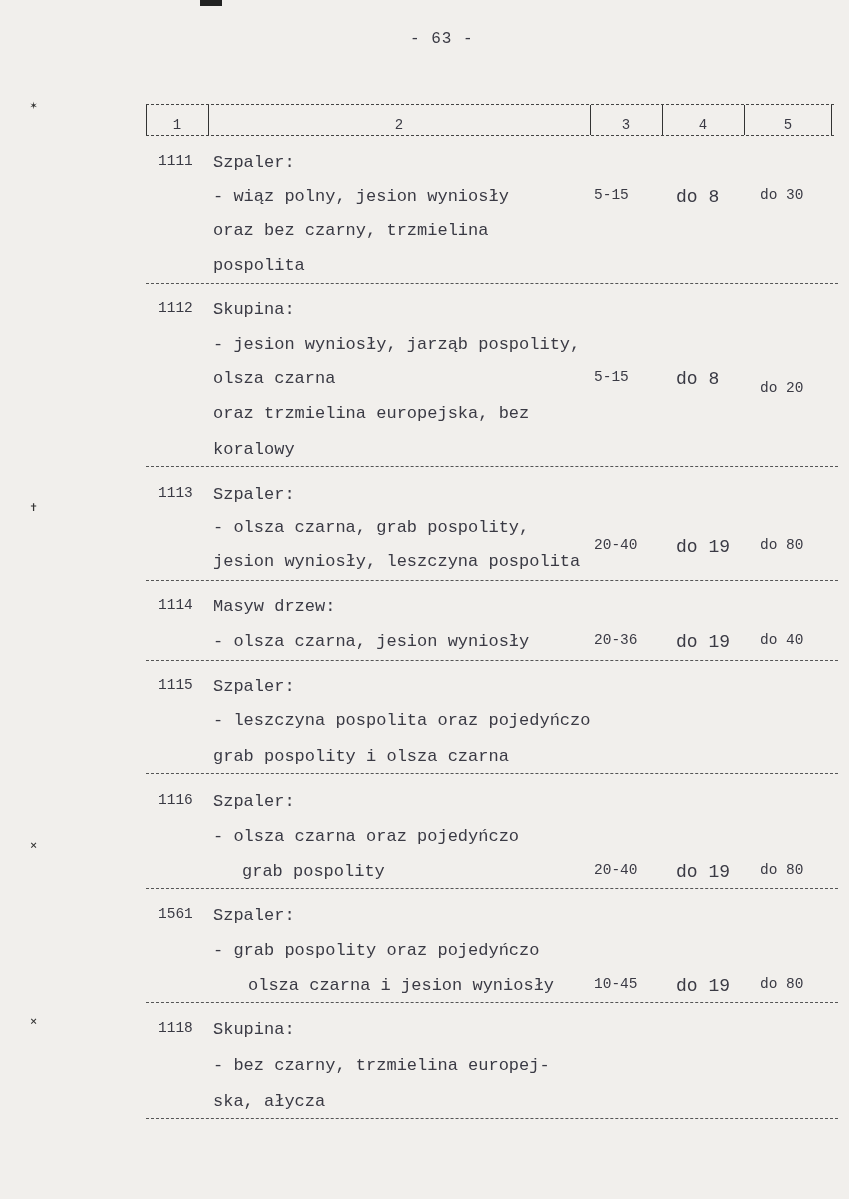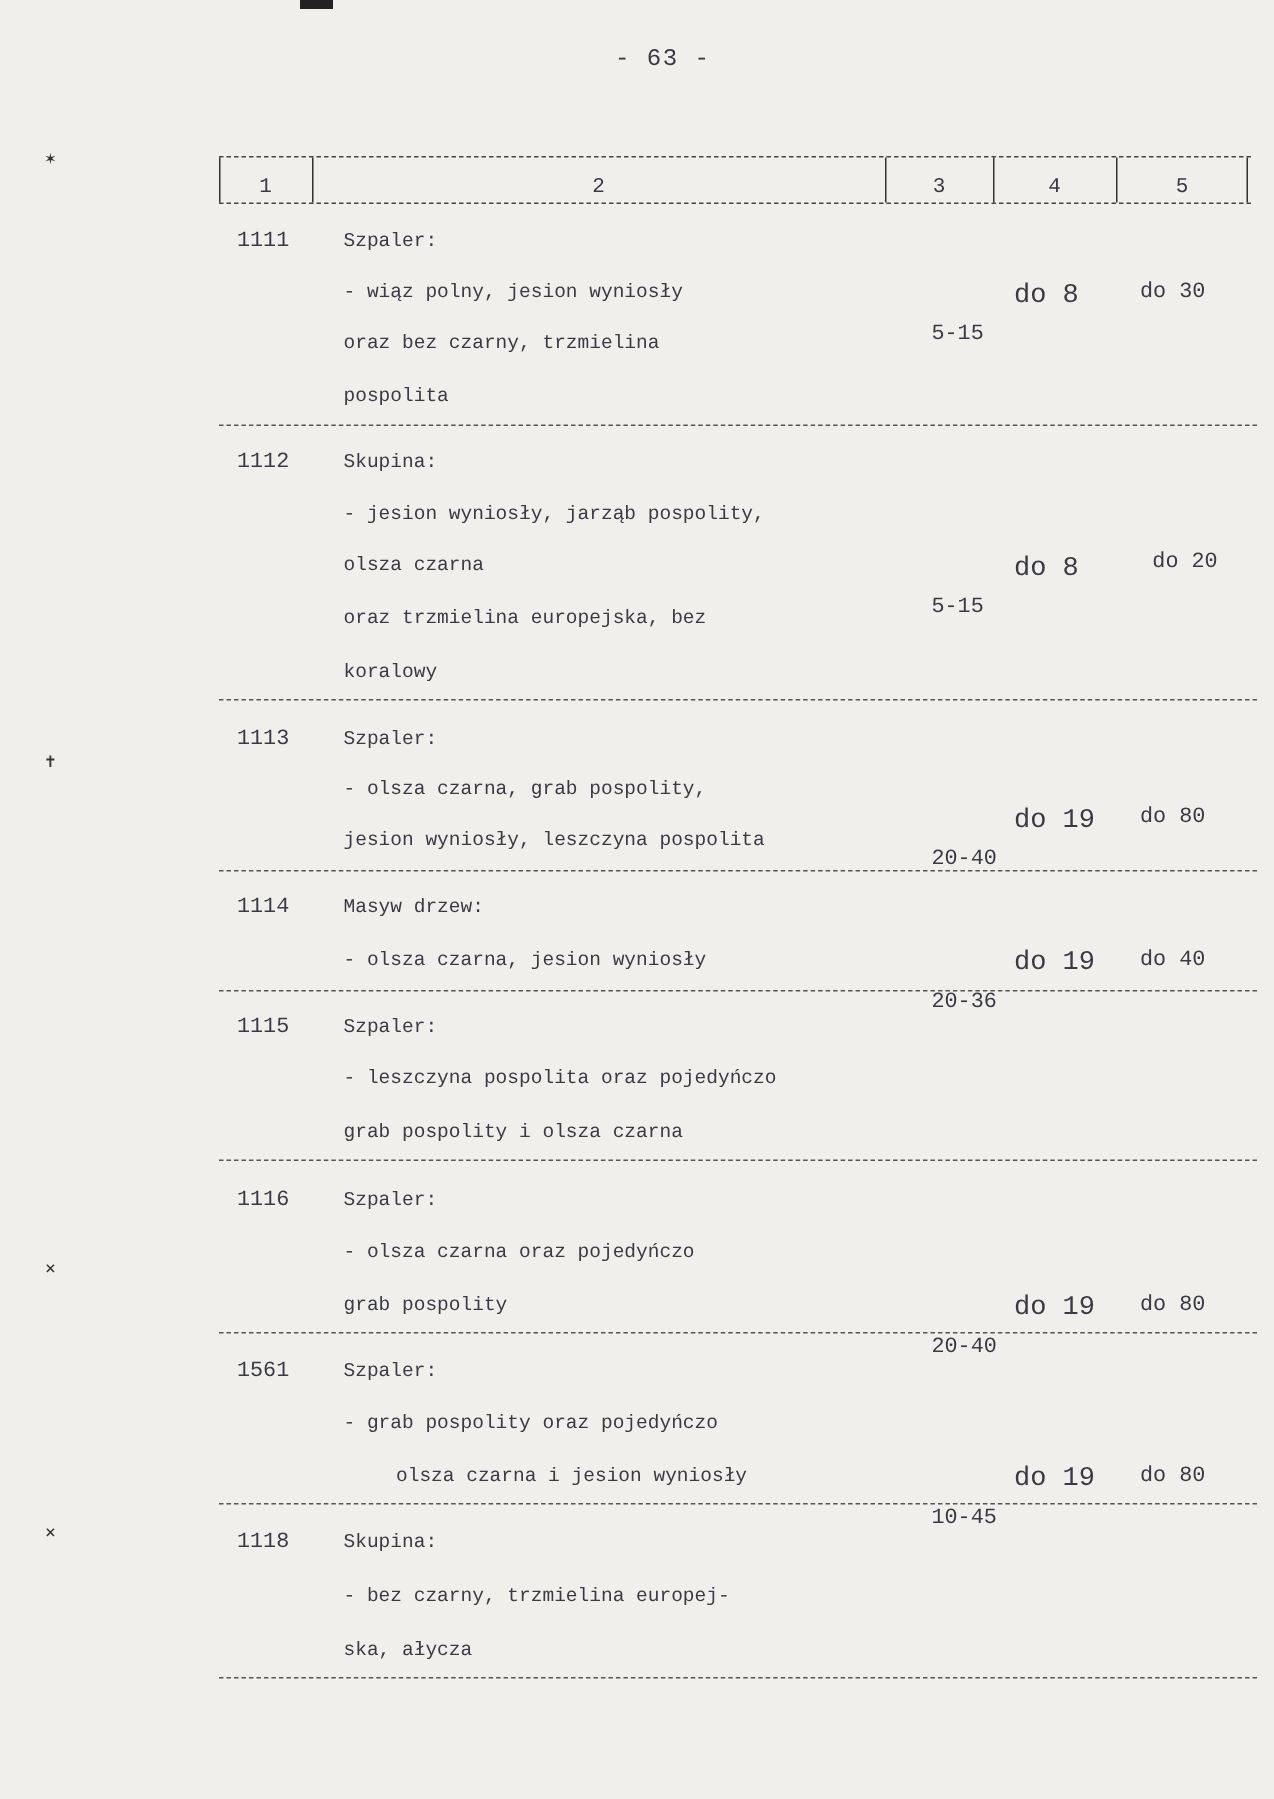--- a/index.html
+++ b/index.html
@@ -15,22 +15,22 @@
     .page-number { position: absolute; left: 410px; top: 30px; font-size: 16px; letter-spacing: 1px; }
     .header-box {
       position: absolute; left: 146px; top: 104px; width: 688px; height: 30px;
       border-top: 1px dashed #444; border-bottom: 1px dashed #444;
     }
     .hcell { position: absolute; top: 0; height: 30px; font-size: 14px; text-align: center; line-height: 40px;
       border-left: 1.5px solid #333; }
     .hcell.last { border-right: 1.5px solid #333; }
     .row-sep { position: absolute; left: 146px; width: 692px; border-top: 1px dashed #555; height: 0; }
     .num { position: absolute; left: 158px; font-size: 14.5px; }
-    .line { position: absolute; left: 229px; font-size: 13px; white-space: pre; }
-    .c3 { position: absolute; left: 621px; width: 70px; font-size: 14.5px; margin-top: 28px; }
+    .line { position: absolute; left: 213px; font-size: 17px; white-space: pre; }
+    .c3 { position: absolute; left: 594px; width: 70px; font-size: 14.5px; }
     .c4 { position: absolute; left: 676px; width: 60px; font-size: 18px; }
     .c5 { position: absolute; left: 760px; width: 60px; font-size: 14.5px; }
     .margin-mark { position: absolute; color: #333; font-size: 12px; }
   </style>
 </head>
 <body>
 
 <div class="page">
   <div class="corner-mark"></div>
   <div class="page-number">- 63 -</div>
@@ -62,21 +62,21 @@
 
   <div>
     <div class="num" style="top:300px;">1112</div>
     <div class="line" style="top:300px;">Skupina:</div>
     <div class="line" style="top:335px;">- jesion wyniosły, jarząb pospolity,</div>
     <div class="line" style="top:369px;">olsza czarna</div>
     <div class="line" style="top:404px;">oraz trzmielina europejska, bez</div>
     <div class="line" style="top:440px;">koralowy</div>
     <div class="c3" style="top:369px;">5-15</div>
     <div class="c4" style="top:369px;">do 8</div>
-    <div class="c5" style="top:367px;text-align:center;">do 20</div>
+    <div class="c5" style="top:380px;">do 20</div>
   </div>
   <div class="row-sep" style="top:466px;"></div>
 
   <div>
     <div class="num" style="top:485px;">1113</div>
     <div class="line" style="top:485px;">Szpaler:</div>
     <div class="line" style="top:518px;">- olsza czarna, grab pospolity,</div>
     <div class="line" style="top:552px;">jesion wyniosły, leszczyna pospolita</div>
     <div class="c3" style="top:537px;">20-40</div>
     <div class="c4" style="top:537px;">do 19</div>
@@ -99,21 +99,21 @@
     <div class="line" style="top:677px;">Szpaler:</div>
     <div class="line" style="top:711px;">- leszczyna pospolita oraz pojedyńczo</div>
     <div class="line" style="top:747px;">grab pospolity i olsza czarna</div>
   </div>
   <div class="row-sep" style="top:773px;"></div>
 
   <div>
     <div class="num" style="top:792px;">1116</div>
     <div class="line" style="top:792px;">Szpaler:</div>
     <div class="line" style="top:827px;">- olsza czarna oraz pojedyńczo</div>
-    <div class="line" style="top:862px;">grab pospolity</div>
+    <div class="line" style="top:862px;margin-left:29px;">grab pospolity</div>
     <div class="c3" style="top:862px;">20-40</div>
     <div class="c4" style="top:862px;">do 19</div>
     <div class="c5" style="top:862px;">do 80</div>
   </div>
   <div class="row-sep" style="top:888px;"></div>
 
   <div>
     <div class="num" style="top:906px;">1561</div>
     <div class="line" style="top:906px;">Szpaler:</div>
     <div class="line" style="top:941px;">- grab pospolity oraz pojedyńczo</div>

